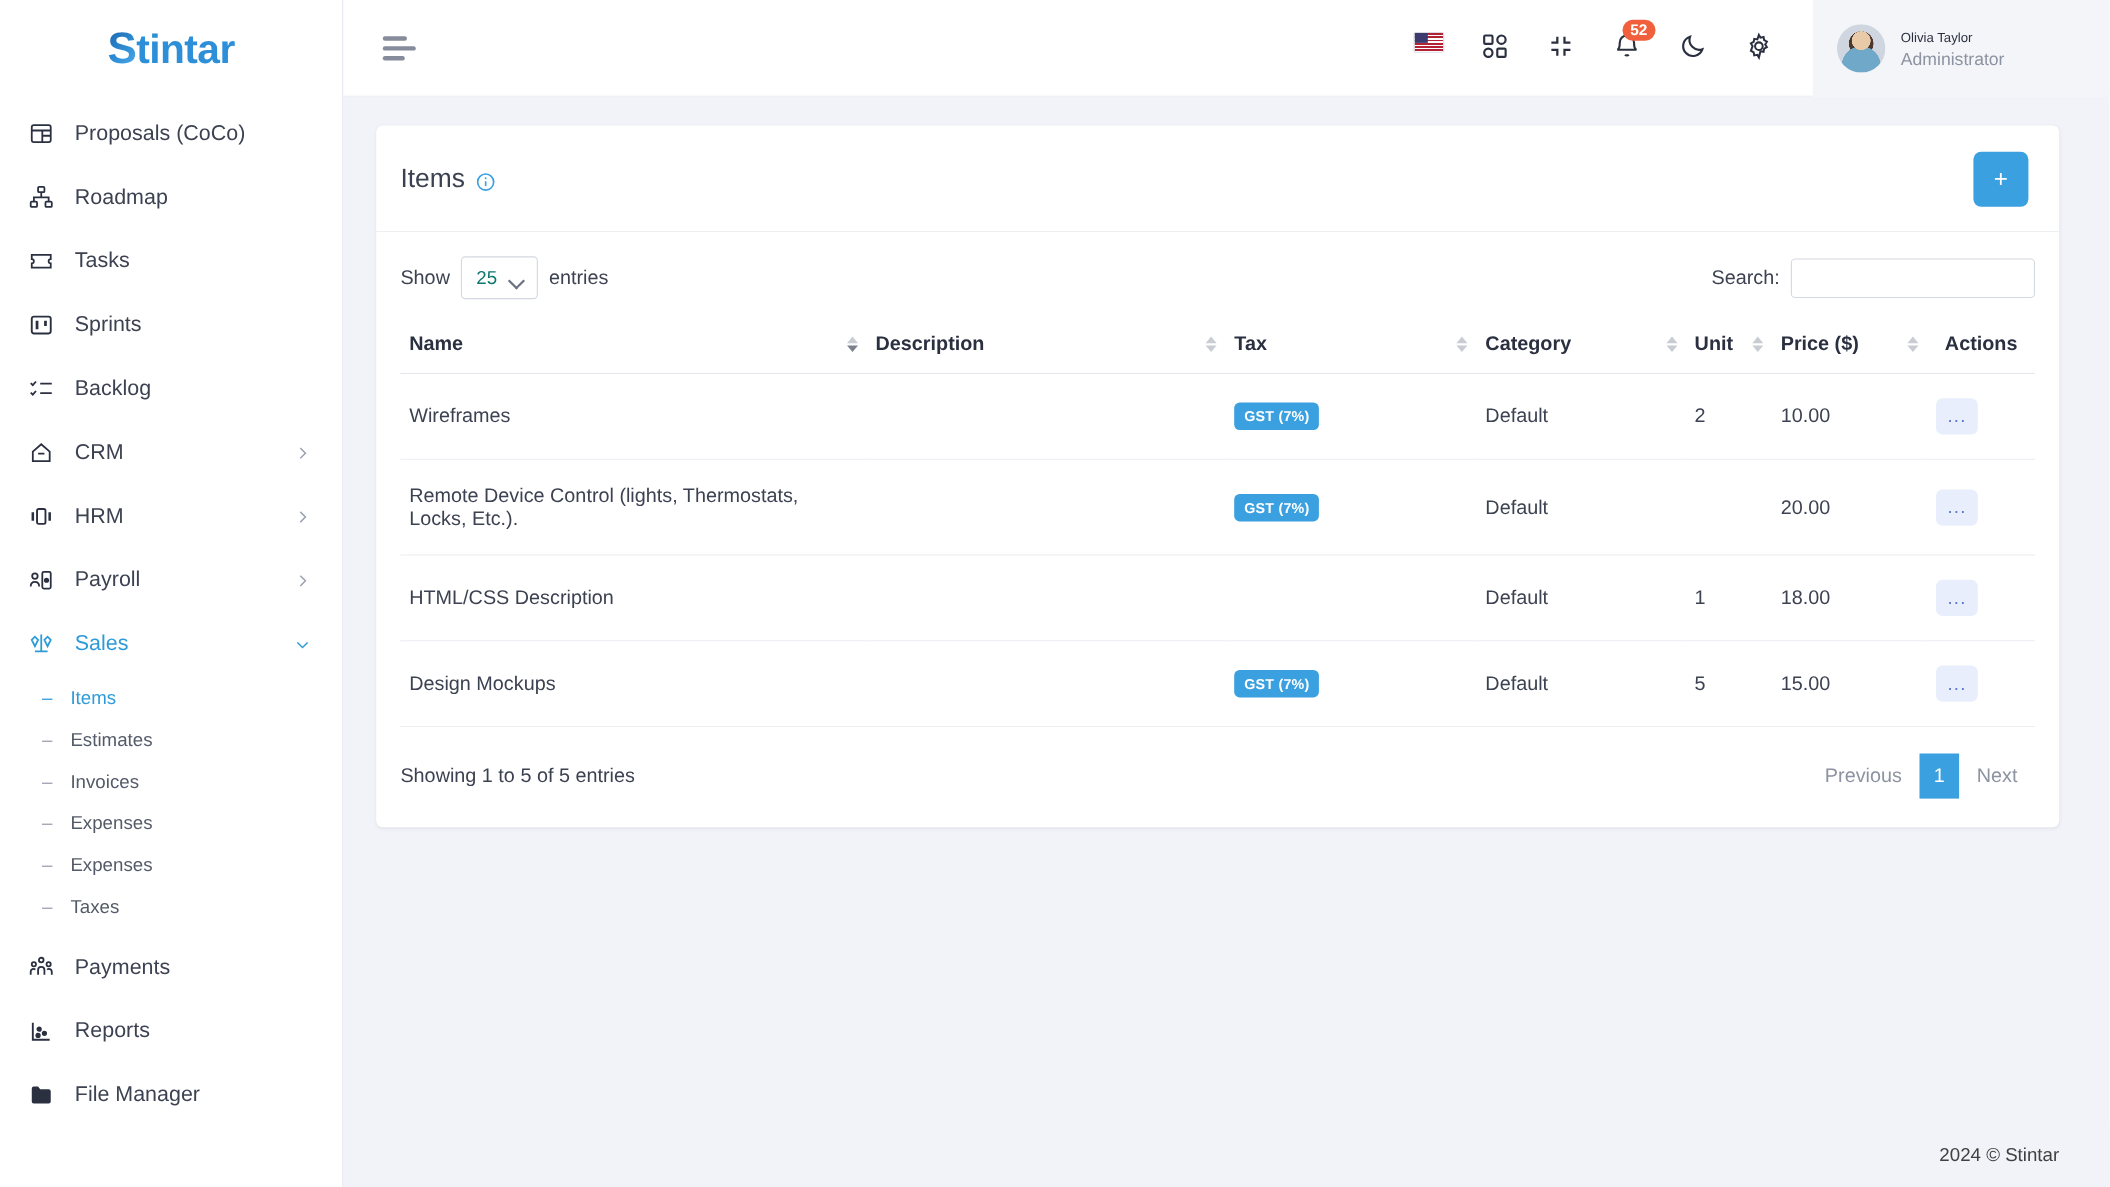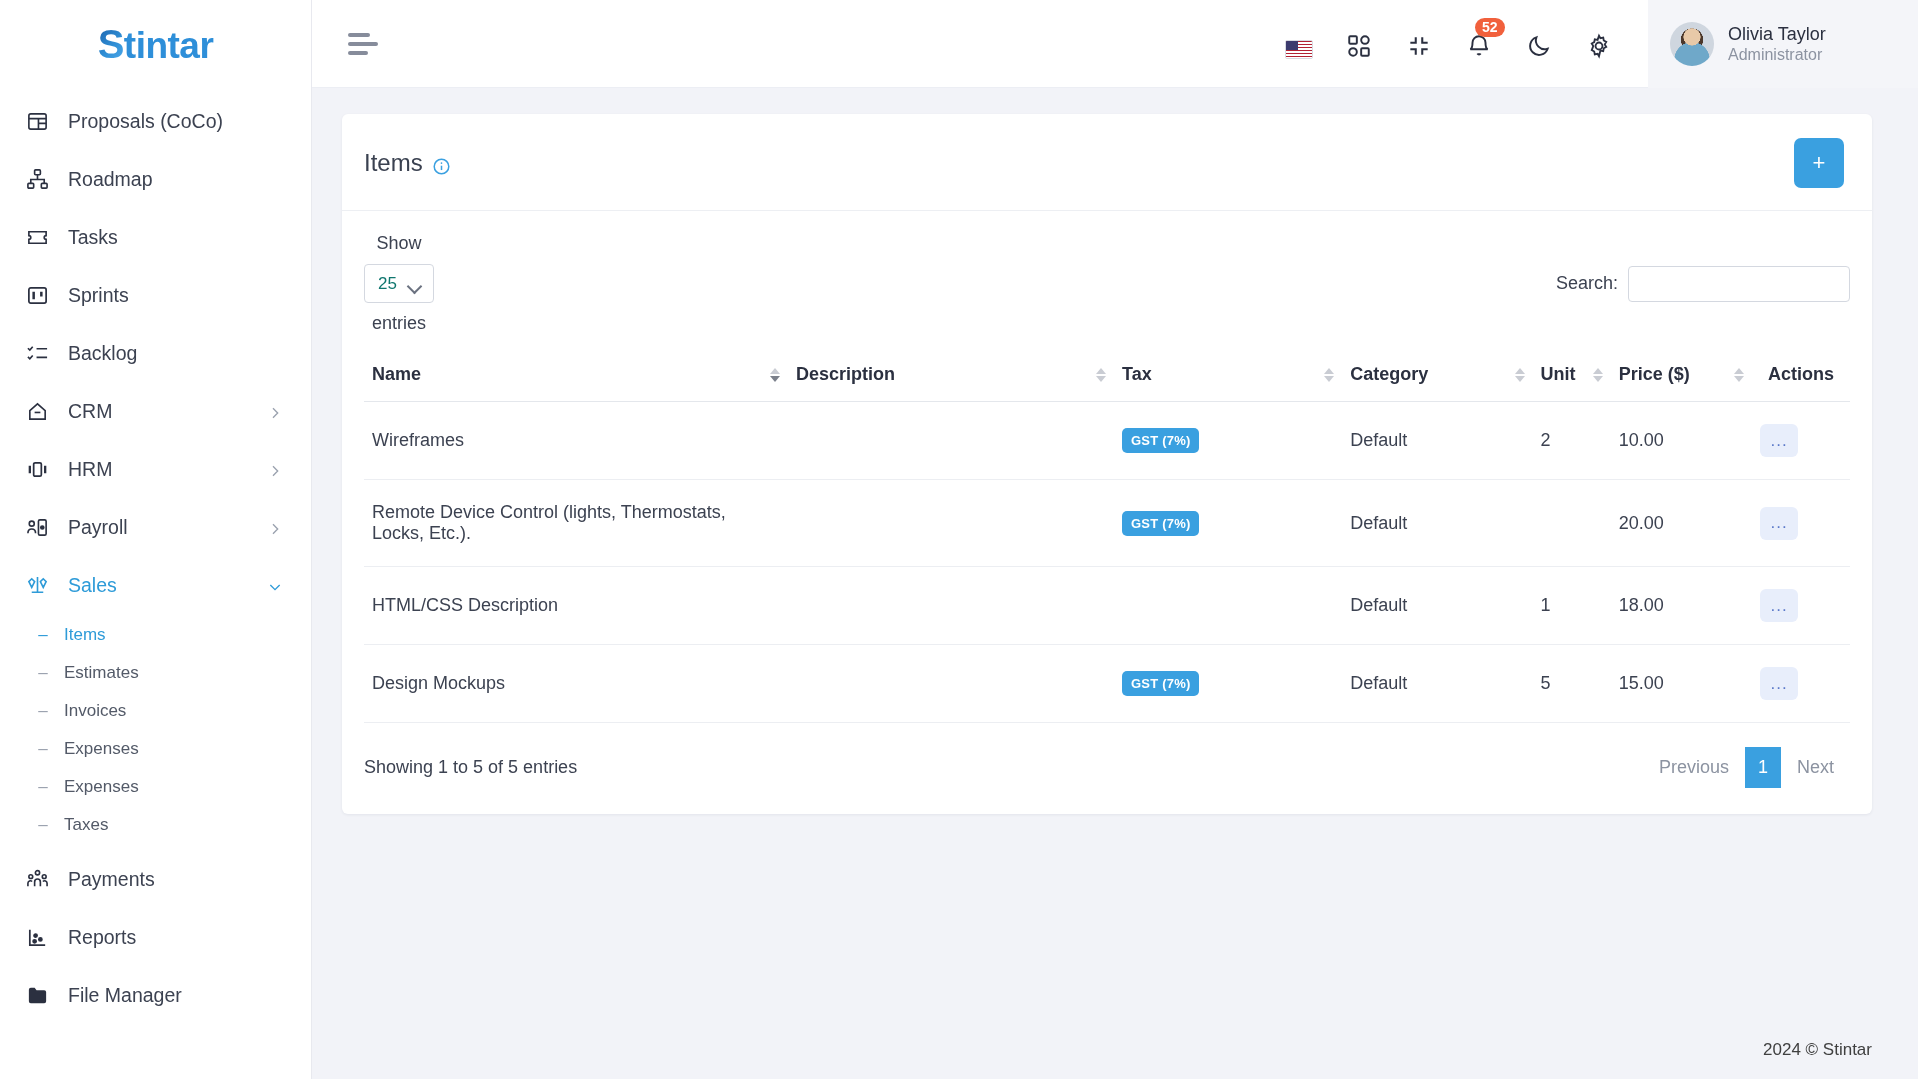--- a/index.html
+++ b/index.html
@@ -74,21 +74,21 @@
     margin-left: 36px; width: 34px; cursor: pointer;
     display: flex; flex-direction: column; gap: 5px;
   }
   .burger i { display: block; height: 4px; border-radius: 2px; background: #868c9b; }
   .burger i:nth-child(1) { width: 22px; }
   .burger i:nth-child(2) { width: 30px; }
   .burger i:nth-child(3) { width: 20px; }
   .top-spacer { flex: 1; }
   .top-icons { display: flex; align-items: center; gap: 30px; padding-right: 34px; }
   .tic { width: 30px; height: 30px; position: relative; cursor: pointer;
-         display: flex; align-items: flex-end; justify-content: center; color: #3c4251; }
+         display: flex; align-items: flex-start; justify-content: center; color: #3c4251; }
   .tic svg { width: 26px; height: 26px; }
   .flag {
     width: 28px; height: 19px; border-radius: 2px; overflow: hidden;
     position: relative; background: #ffffff; border: 1px solid #d8dbe2;
   }
   .flag .stripes { position: absolute; inset: 0;
     background: repeating-linear-gradient(to bottom,#b22234 0,#b22234 1.5px,#ffffff 1.5px,#ffffff 3px); }
   .flag .canton { position: absolute; left:0; top:0; width: 12px; height: 9px; background: #3c3b6e; }
   .badge {
     position: absolute; top: -11px; left: 11px;
@@ -102,21 +102,21 @@
     min-width: 270px;
   }
   .avatar {
     width: 44px; height: 44px; border-radius: 50%;
     background: radial-gradient(circle at 50% 34%, #e8c9a8 0 23%, transparent 24%),
                 radial-gradient(circle at 50% 86%, #6fa8c9 0 40%, transparent 41%),
                 radial-gradient(circle at 50% 40%, #4b372b 0 32%, transparent 33%),
                 #cfd6df;
     overflow: hidden; position: relative; flex: 0 0 44px;
   }
-  .pname { font-size: 18px; color: #2b3040; font-weight: 400; line-height: 22px; }
+  .pname { font-size: 12px; color: #2b3040; font-weight: 400; line-height: 22px; }
   .prole { font-size: 16px; color: #8c93a1; line-height: 20px; }
 
   
   .content { flex: 1; padding: 26px 46px 0 30px; overflow: hidden; }
   .card {
     background: #ffffff; border-radius: 6px;
     box-shadow: 0 1px 3px rgba(30,40,70,.07);
     width: 100%;
   }
   .card-head {
@@ -128,21 +128,21 @@
   .info-ic { width: 19px; height: 19px; color: #3aa0e0; }
   .info-ic svg { width: 19px; height: 19px; }
   .add-btn {
     width: 50px; height: 50px; border-radius: 7px; border: none;
     background: #3aa0e0; color: #fff; font-size: 22px; cursor: pointer;
     display: flex; align-items: center; justify-content: center;
   }
   .card-body { padding: 22px 22px 18px 22px; }
 
   .tbl-controls { display: flex; align-items: center; justify-content: space-between; padding: 0 0 16px 0; }
-  .show-entries { display: flex; align-items: center; gap: 10px; font-size: 18px; color: #3c4251; flex-direction: column; }
+  .show-entries { display: flex; align-items: center; gap: 10px; font-size: 18px; color: #3c4251; }
   .sel {
     appearance: none; -webkit-appearance: none;
     border: 1px solid #d4d8e0; border-radius: 4px; background: #ffffff;
     font-size: 17px; color: #0f766e; padding: 9px 36px 9px 13px; cursor: pointer;
     font-family: "Liberation Sans", sans-serif;
   }
   .sel-wrap { position: relative; display: inline-block; }
   .sel-wrap::after {
     content: ""; position: absolute; right: 14px; top: 17px;
     width: 9px; height: 9px; border-right: 2px solid #6b7280; border-bottom: 2px solid #6b7280;

